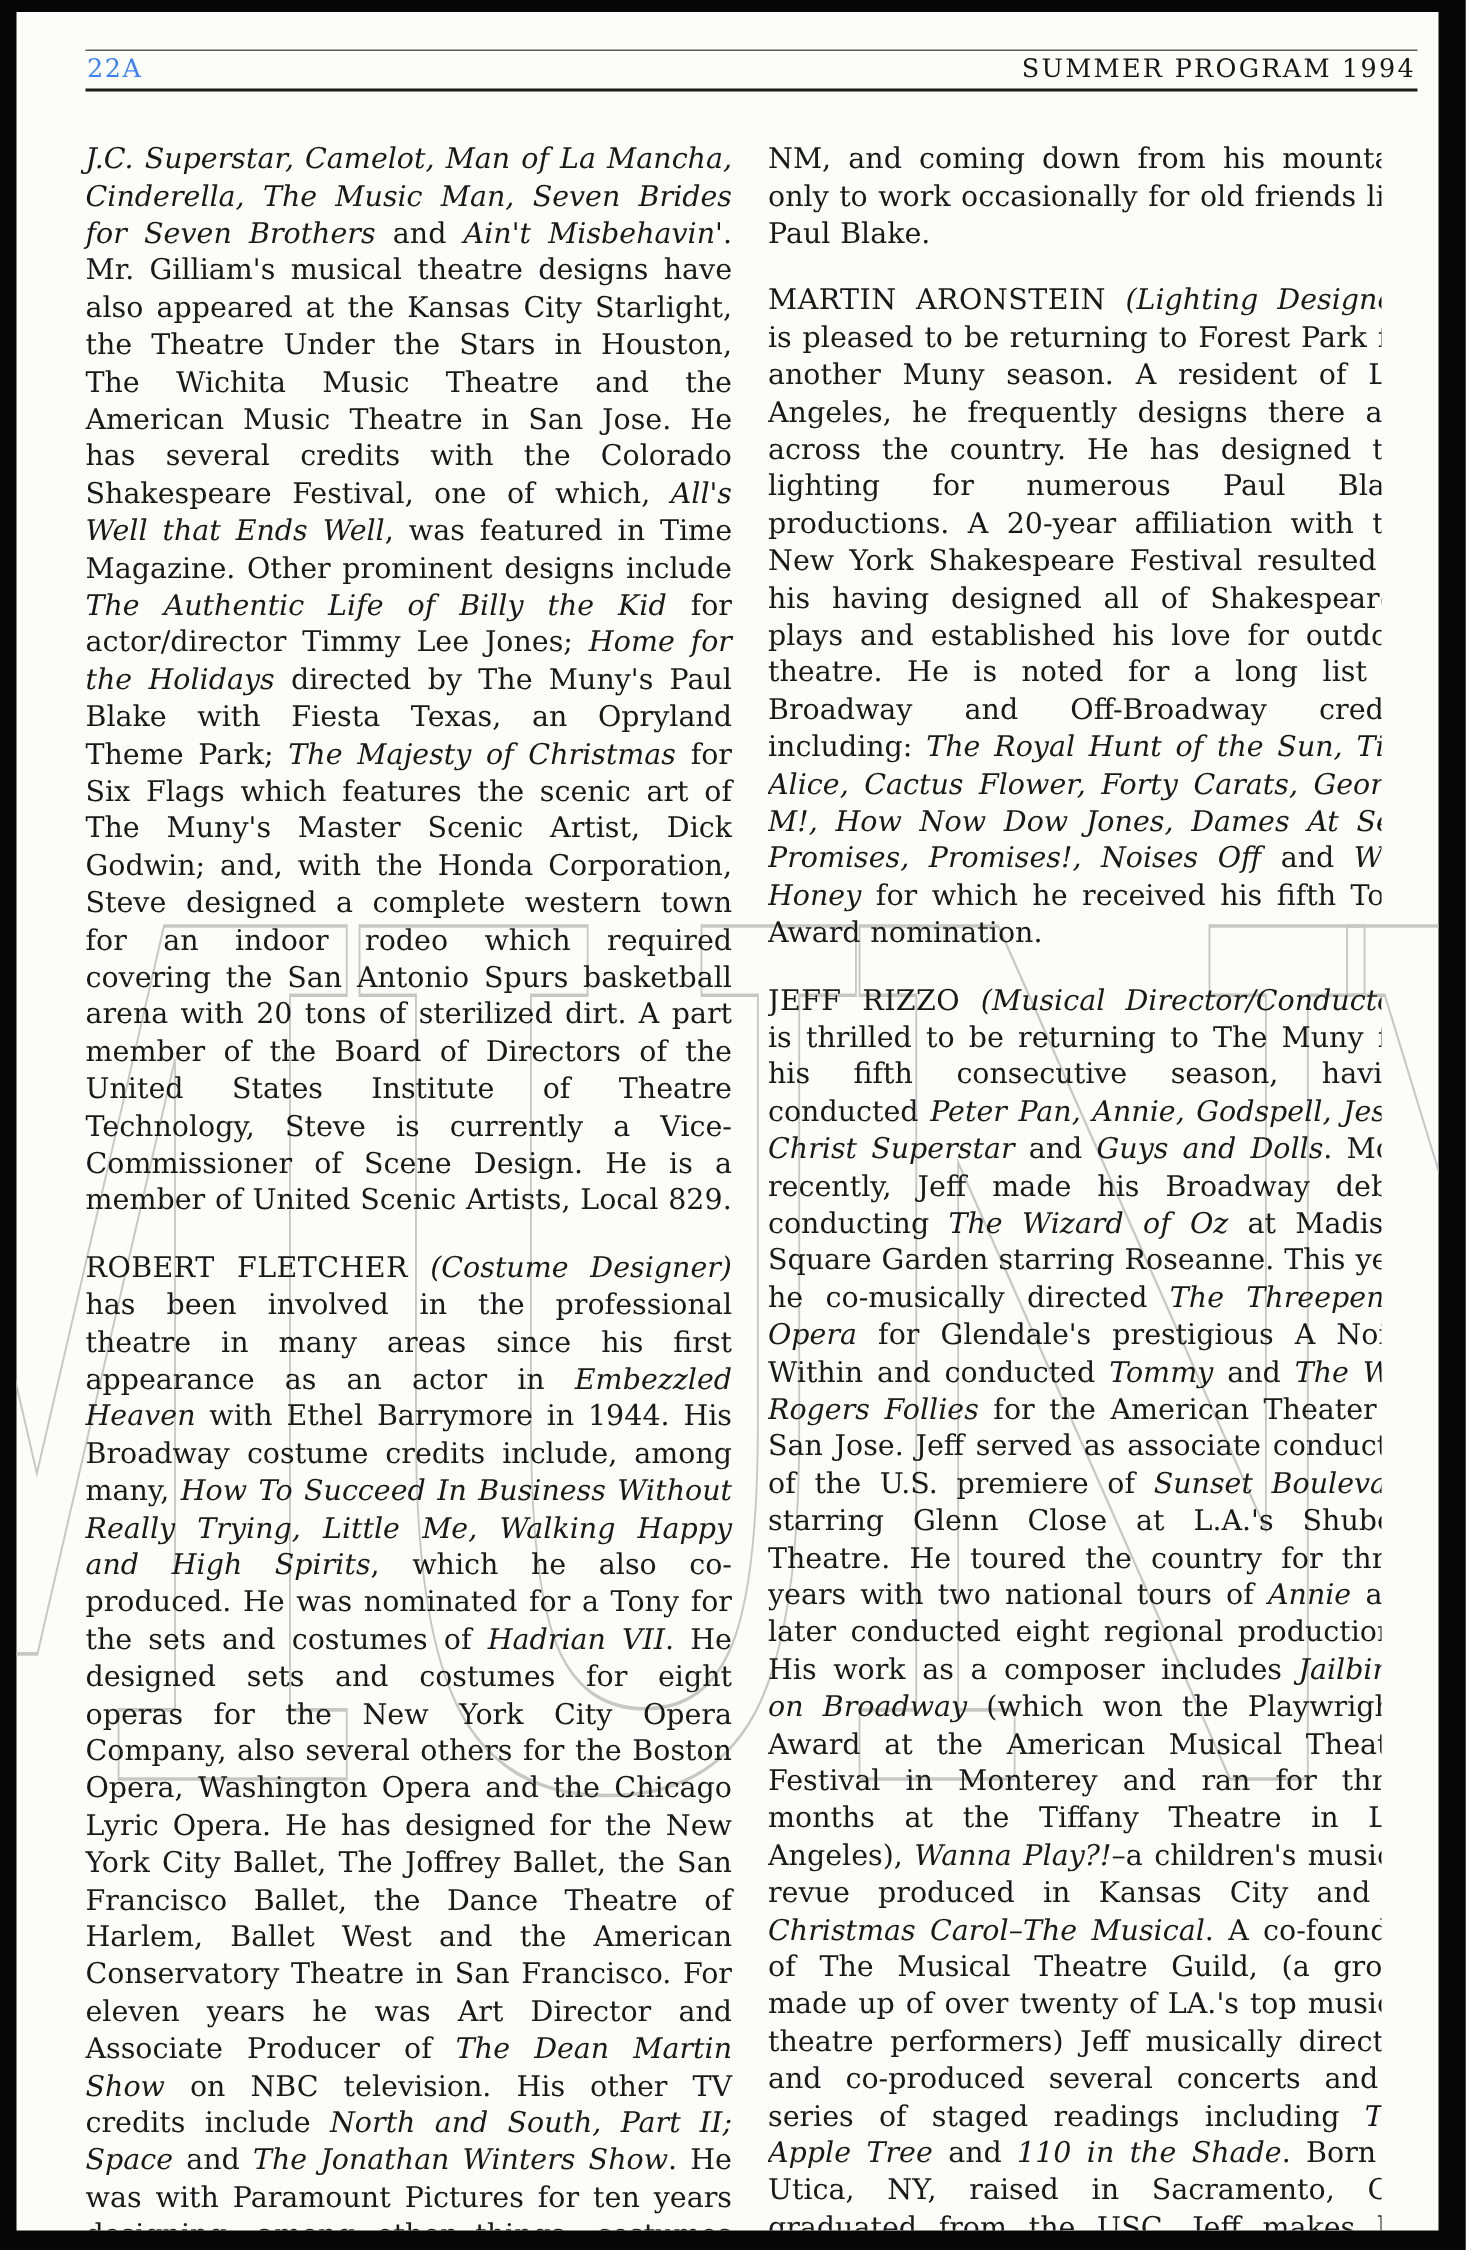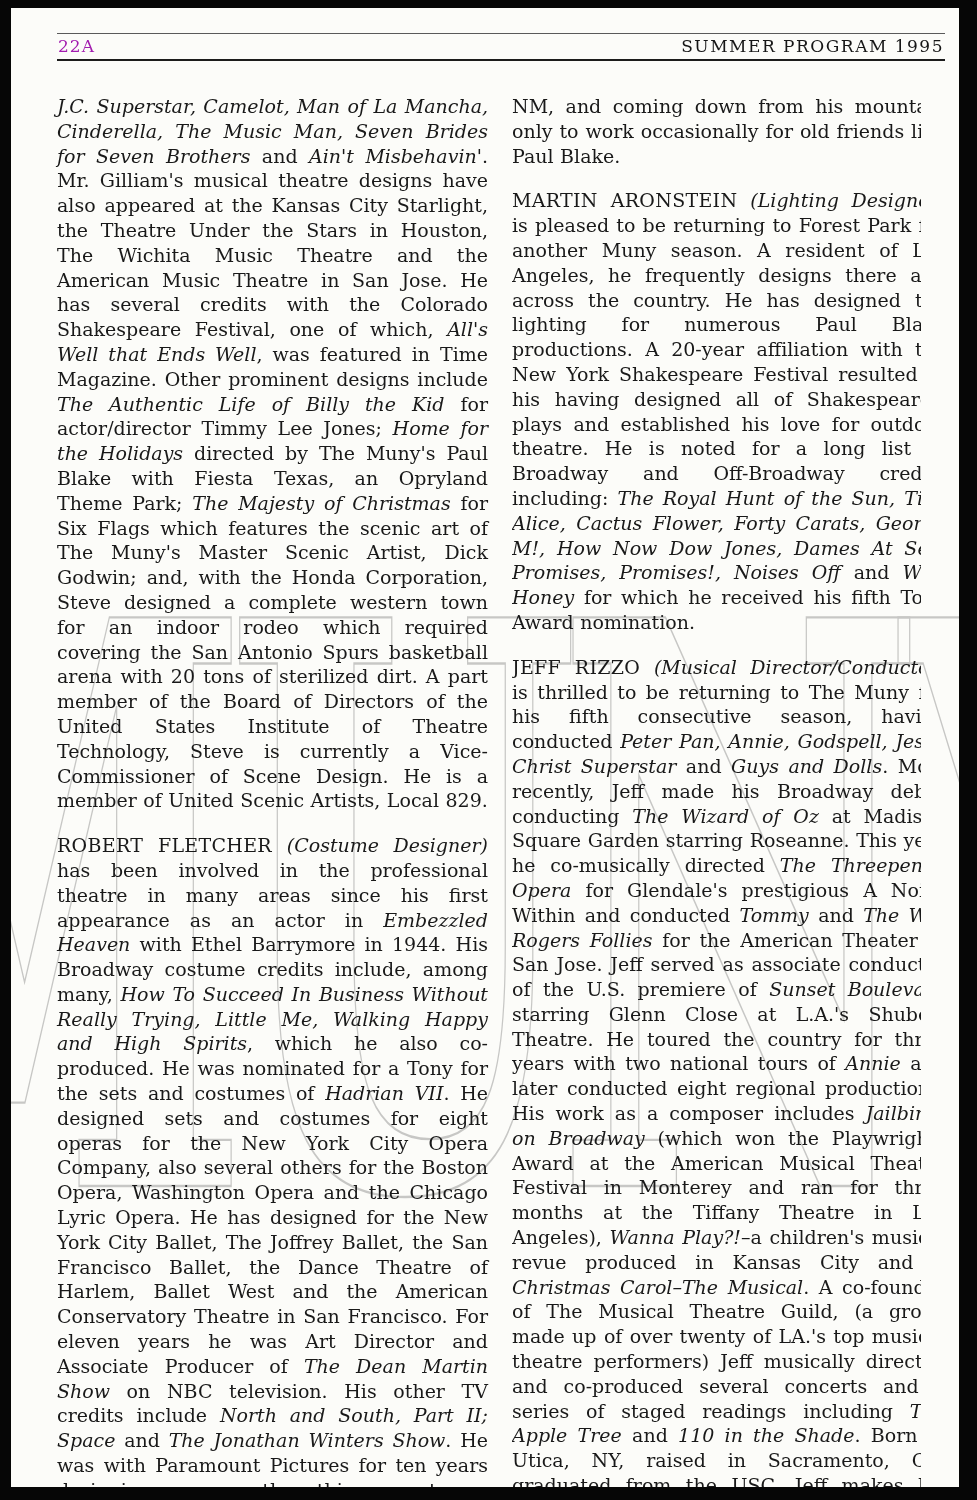--- a/index.html
+++ b/index.html
@@ -25,21 +25,21 @@
     position:absolute;
     left:46px;right:14px;top:25px;
     border-top:1px solid #5a5a5a;
   }
   .header-row{
     display:flex;justify-content:space-between;align-items:baseline;
     padding:2px 1px 3px 1px;
     border-bottom:2px solid #1c1c1c;
   }
   .pagenum{
-    font-size:17px;color:#a21caf;letter-spacing:1px;
+    font-size:17px;color:#3b82f6;letter-spacing:1px;
   }
   .progtitle{
     font-size:17px;color:#161616;letter-spacing:1.5px;
   }
   
   .watermark{
     position:absolute;
     left:473px;top:905px;
     transform:translate(-50%,-50%) scale(0.78,1.5);
     font-family:"DejaVu Serif",serif;
@@ -79,21 +79,21 @@
 <body>
 
 <div class="scan">
   <div class="page">
 
     <div class="watermark">MUNY</div>
 
     <div class="header">
       <div class="header-row">
         <span class="pagenum">22A</span>
-        <span class="progtitle">SUMMER PROGRAM 1995</span>
+        <span class="progtitle">SUMMER PROGRAM 1994</span>
       </div>
     </div>
 
     <div class="bodytext">
       <div class="col col-left">
           <p class="para"><span class="seg-i">J.C. Superstar, Camelot, Man of La Mancha, Cinderella, The Music Man, Seven Brides for Seven Brothers</span><span> and </span><span class="seg-i">Ain't Misbehavin'</span><span>. Mr. Gilliam's musical theatre designs have also appeared at the Kansas City Starlight, the Theatre Under the Stars in Houston, The Wichita Music Theatre and the American Music Theatre in San Jose. He has several credits with the Colorado Shakespeare Festival, one of which, </span><span class="seg-i">All's Well that Ends Well</span><span>, was featured in Time Magazine. Other prominent designs include </span><span class="seg-i">The Authentic Life of Billy the Kid</span><span> for actor/director Timmy Lee Jones; </span><span class="seg-i">Home for the Holidays</span><span> directed by The Muny's Paul Blake with Fiesta Texas, an Opryland Theme Park; </span><span class="seg-i">The Majesty of Christmas</span><span> for Six Flags which features the scenic art of The Muny's Master Scenic Artist, Dick Godwin; and, with the Honda Corporation, Steve designed a complete western town for an indoor rodeo which required covering the San Antonio Spurs basketball arena with 20 tons of sterilized dirt. A part member of the Board of Directors of the United States Institute of Theatre Technology, Steve is currently a Vice-Commissioner of Scene Design. He is a member of United Scenic Artists, Local 829.</span></p>
           <p class="para"><span class="seg-b">ROBERT FLETCHER </span><span class="seg-i">(Costume Designer)</span><span> has been involved in the professional theatre in many areas since his first appearance as an actor in </span><span class="seg-i">Embezzled Heaven</span><span> with Ethel Barrymore in 1944. His Broadway costume credits include, among many, </span><span class="seg-i">How To Succeed In Business Without Really Trying, Little Me, Walking Happy and High Spirits</span><span>,  which he also co-produced. He was nominated for a Tony for the sets and costumes of </span><span class="seg-i">Hadrian VII</span><span>. He designed sets and costumes for eight operas for the New York City Opera Company, also several others for the Boston Opera, Washington Opera and the Chicago Lyric Opera. He has designed for the New York City Ballet, The Joffrey Ballet, the San Francisco Ballet, the Dance Theatre of Harlem, Ballet West and the American Conservatory Theatre in San Francisco. For eleven years he was Art Director and Associate Producer of </span><span class="seg-i">The Dean Martin Show</span><span> on NBC television. His other TV credits include </span><span class="seg-i">North and South, Part II; Space</span><span> and </span><span class="seg-i">The Jonathan Winters Show</span><span>. He was with Paramount Pictures for ten years designing, among other things, costumes for the first four </span></p>
         </div>
       <div class="col-right-clip">
         <div class="col col-right">

